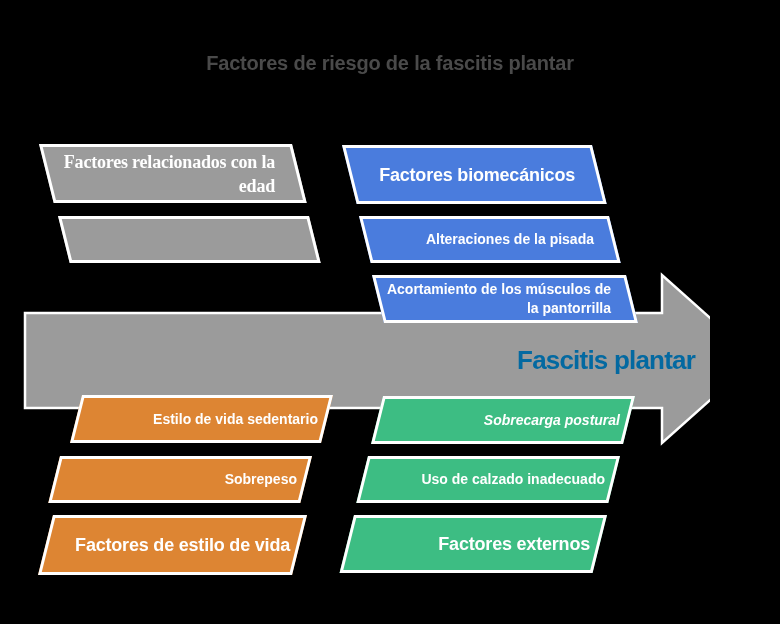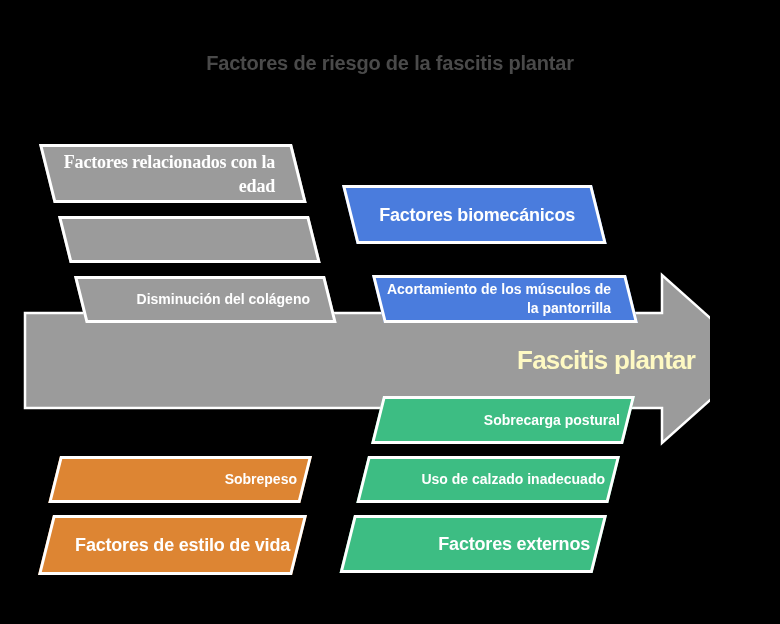--- a/index.html
+++ b/index.html
@@ -19,21 +19,21 @@
   }
   .arrow-svg{position:absolute;left:0;top:0;width:780px;height:624px;}
   .arrow-svg polygon{
     fill:var(--c-gray,#9b9b9b);
     stroke:var(--c-outline,#fff);
     stroke-width:2.5;
   }
   .arrow-label{
     position:absolute;left:25px;top:313px;width:670px;height:95px;
     display:flex;align-items:center;justify-content:flex-end;
-    color:#fef9c3;font-size:26px;font-weight:bold;letter-spacing:-0.8px;
+    color:#0369a1;font-size:26px;font-weight:bold;letter-spacing:-0.8px;
   }
   .shape{
     position:absolute;
     display:flex;align-items:center;justify-content:flex-end;
   }
   .shape::before{
     content:"";position:absolute;inset:0;box-sizing:border-box;
     background:var(--fill);
     border:3px solid var(--c-outline,#fff);
     transform-origin:0 0;
@@ -48,27 +48,27 @@
     position:relative;z-index:1;
     color:var(--c-shape-text,#fff);
     text-align:right;padding-right:15px;
     font-size:14px;font-weight:bold;line-height:19px;
   }
   .hdr{font-size:18px;line-height:24px;padding-right:17px;letter-spacing:-0.2px;}
   
   .p-age-h  {left:39px; top:144px;width:253px;height:59px;font-family:Liberation Serif, serif;}
   .p-age-0  {left:58px; top:216px;width:251px;height:47px;}
   .p-age-1  {left:74px; top:276px;width:251px;height:47px;}
-  .p-bio-h  {left:342px;top:145px;width:250px;height:59px;margin-top:40px;}
+  .p-bio-h  {left:342px;top:145px;width:250px;height:59px;}
   .p-bio-0  {left:359px;top:216px;width:250px;height:47px;}
   .p-bio-1  {left:372px;top:275px;width:254px;height:48px;}
   .p-life-0 {left:82px; top:395px;width:251px;height:48px;}
   .p-life-1 {left:60px; top:456px;width:252px;height:47px;}
   .p-life-h {left:53px; top:515px;width:254px;height:60px;}
-  .p-ext-0  {left:383px;top:396px;width:252px;height:48px;}
+  .p-ext-0  {left:383px;top:396px;width:252px;height:48px;font-style:italic;}
   .p-ext-1  {left:368px;top:456px;width:252px;height:47px;}
   .p-ext-h  {left:354px;top:515px;width:253px;height:58px;}
 </style>
 </head>
 <body>
 
 <div class="canvas" style="--c-bg: #000000; --c-gray: #9b9b9b; --c-blue: #4a7cdd; --c-orange: #dd8533; --c-green: #3dbd83; --c-outline: #ffffff; --c-title: #4a4a4a; --c-shape-text: #ffffff;">
 
   <div class="title">Factores de riesgo de la fascitis plantar</div>
 
@@ -77,31 +77,34 @@
   </svg>
 
   <div class="arrow-label">Fascitis plantar</div>
 
   <div class="shape sk-top c-gray p-age-h">
     <span class="txt hdr">Factores relacionados con la edad</span>
   </div>
   <div class="shape sk-top c-gray p-age-0">
     <span class="txt"></span>
   </div>
-  <div class="shape sk-top c-gray p-age-1">
-    <span class="txt">Disminución del colágeno</span>
-  </div>
 
   <div class="shape sk-top c-blue p-bio-h">
     <span class="txt hdr">Factores biomecánicos</span>
+  </div>
+  <div class="shape sk-top c-blue p-bio-0">
+    <span class="txt">Alteraciones de la pisada</span>
   </div>
   <div class="shape sk-top c-blue p-bio-1">
     <span class="txt">Acortamiento de los músculos de la pantorrilla</span>
   </div>
 
+  <div class="shape sk-bot c-orange p-life-0">
+    <span class="txt">Estilo de vida sedentario</span>
+  </div>
   <div class="shape sk-bot c-orange p-life-1">
     <span class="txt">Sobrepeso</span>
   </div>
   <div class="shape sk-bot c-orange p-life-h">
     <span class="txt hdr">Factores de estilo de vida</span>
   </div>
 
   <div class="shape sk-bot c-green p-ext-0">
     <span class="txt">Sobrecarga postural</span>
   </div>

